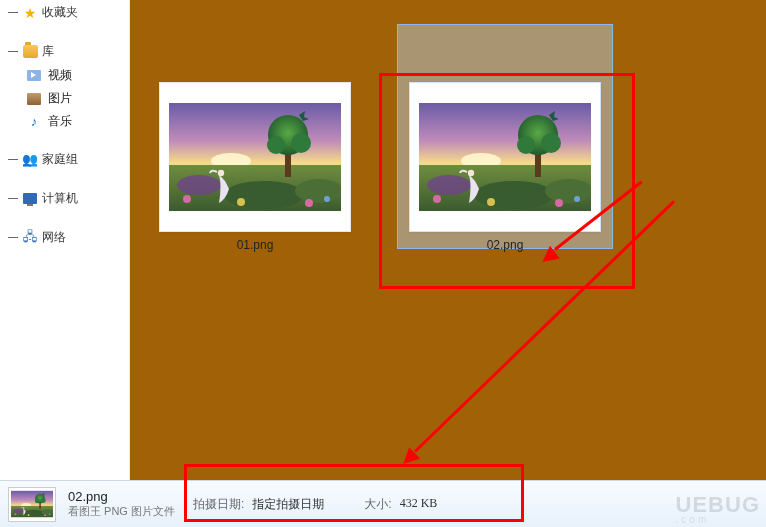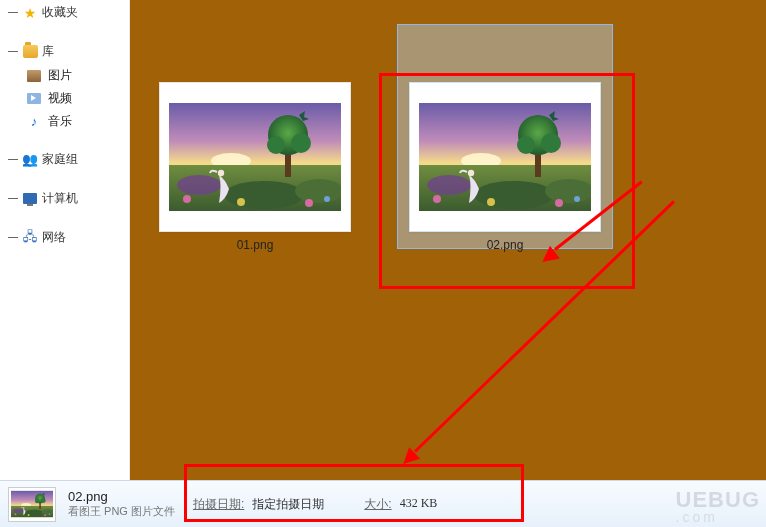--- a/index.html
+++ b/index.html
@@ -42,26 +42,26 @@
 .arrow { position:absolute; width:0; height:0; border-left:8px solid transparent; border-right:8px solid transparent; border-bottom:16px solid #ff0000; transform-origin: center 85%; }
 .arrow-line { position:absolute; background:#ff0000; height:3px; transform-origin: left center; }
 
 .details-bar { position: absolute; left: 0; right: 0; bottom: 0; height: 47px; background: linear-gradient(#f7fbff,#e7f1fb); border-top: 1px solid #cdd9e6; display: flex; align-items: center; padding: 4px 8px; font-size: 12px; color: #444; }
 .details-bar .thumb-small { width: 48px; height: 35px; border:1px solid #ccc; background:#fff; display:flex; align-items:center; justify-content:center; margin-right: 12px; }
 .details-bar .thumb-small .picture { width:42px; height:28px; }
 .details-bar .primary { display:flex; flex-direction: column; justify-content:center; margin-right: 18px; }
 .details-bar .primary .fname { font-size: 13px; color: #222; }
 .details-bar .primary .ftype { font-size: 11px; color: #777; }
 .details-bar .meta-grid { display:grid; grid-template-columns: auto auto; column-gap: 40px; row-gap: 2px; align-items: center; position: relative; }
-.details-bar .meta-lbl { color: #666; text-align: left; padding-right: 4px; text-decoration: underline; }
+.details-bar .meta-lbl { color: #666; text-align: left; padding-right: 4px; }
 .details-bar .meta-val { color: #333; font-family: Liberation Serif, serif; }
 .details-bar .meta-row { display:flex; gap: 4px; }
 
 .watermark { position:absolute; right: 6px; bottom: 2px; font-size: 22px; font-weight: 700; color: rgba(0,0,0,0.12); letter-spacing: 1px; }
-.watermark small { display:block; font-size:14px; font-weight:400; letter-spacing:3px; color: rgba(0,0,0,0.10); margin-top:-4px; }
+.watermark small { display:block; font-size:10px; font-weight:400; letter-spacing:3px; color: rgba(0,0,0,0.10); margin-top:-4px; }
 
 
 .landscape { width:100%; height:100%; }
 </style>
 </head>
 <body>
 
 <svg width="0" height="0" style="position:absolute">
   <defs>
     <linearGradient id="sky" x1="0" y1="0" x2="0" y2="1">
@@ -113,29 +113,29 @@
   <div class="group">
     <div class="section-header">
       <span class="collapse"></span>
       <span class="icon-slot">
           <span class="library-ico"></span>
         </span>
       <span>库</span>
     </div>
     <div class="item">
       <span class="icon-slot">
+          <span class="video-ico"></span>
+        </span>
+      <span>视频</span>
+    </div>
+    <div class="item">
+      <span class="icon-slot">
           <span class="pic-ico"></span>
         </span>
       <span>图片</span>
-    </div>
-    <div class="item">
-      <span class="icon-slot">
-          <span class="video-ico"></span>
-        </span>
-      <span>视频</span>
     </div>
     <div class="item">
       <span class="icon-slot music-ico">♪</span>
       <span>音乐</span>
     </div>
   </div>
 
   <div class="group">
     <div class="section-header">
       <span class="collapse"></span>

